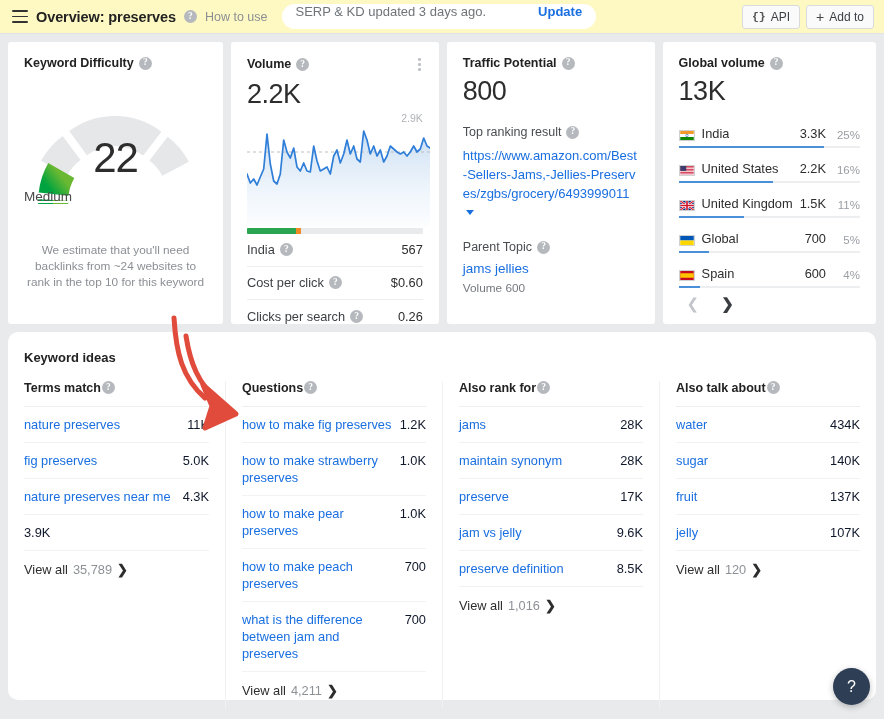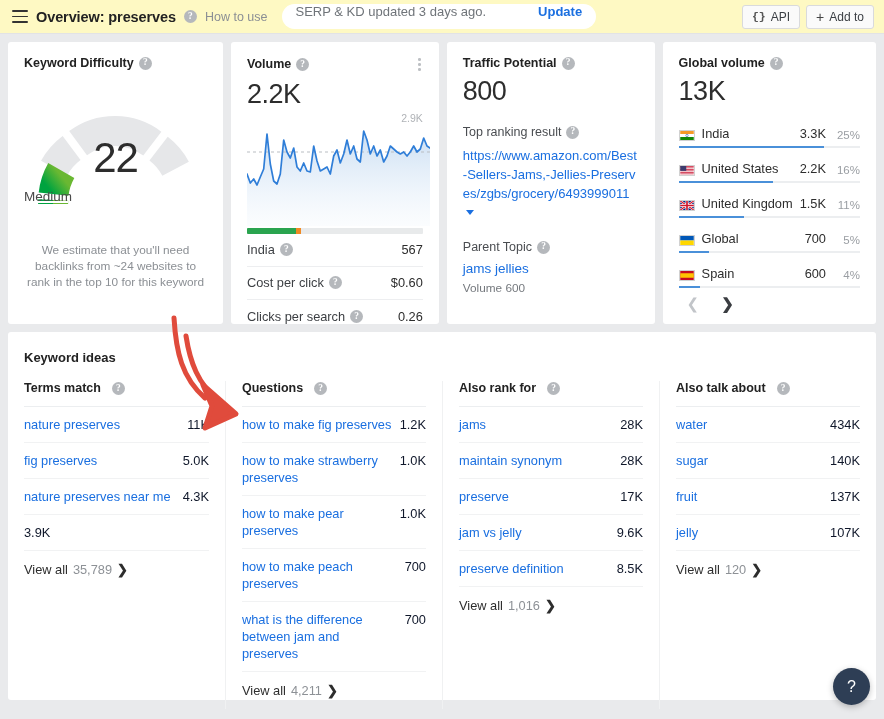--- a/index.html
+++ b/index.html
@@ -111,27 +111,27 @@
   .gv-vol { margin-left: auto; font-size: 12.8px; color: #2d2d2d; white-space: nowrap; }
   .gv-pct { font-size: 11.5px; color: #9a9ea3; width: 27px; text-align: right; white-space: nowrap; }
   .gv-track { position: absolute; left: 0; right: 0; bottom: 0; height: 2px; background: #eceef0; }
   .gv-fill { height: 2px; background: #4a90d9; }
   .pager { display: flex; gap: 22px; margin-top: 8px; padding-left: 8px; }
   .chev { font-size: 15px; cursor: pointer; line-height: 1; }
   .chev.off { color: #c2c5c9; }
   .chev.on { color: #3a3d41; font-weight: bold; }
 
   
-  .ideas-card { margin: 8px; background: #fff; border-radius: 3px; height: 368px; position: relative; }
+  .ideas-card { margin: 8px; background: #fff; border-radius: 10px; height: 368px; position: relative; }
   .ideas-title { font-size: 13px; font-weight: bold; color: #222; padding: 18px 16px 16px 16px; }
   .ideas-cols { display: flex; }
   .ideas-col { width: 217px; padding: 0 16px; }
   .ideas-col + .ideas-col { border-left: 1px solid #f0f1f2; }
   .col-head {
-    display: flex; align-items: flex-end; gap: 11px;
+    display: flex; align-items: flex-start; gap: 1px;
     font-size: 12.5px; font-weight: bold; color: #222;
     padding-bottom: 11px; border-bottom: 1px solid #eceef0;
   }
   .kw-row {
     display: flex; align-items: flex-start; gap: 8px;
     padding: 9px 0; border-bottom: 1px solid #f1f2f3;
     font-size: 12.8px; line-height: 17px;
   }
   .kw-row:last-of-type { border-bottom: 1px solid #f1f2f3; }
   .kw-name { color: #1a6fe0; cursor: pointer; flex: 1; }

